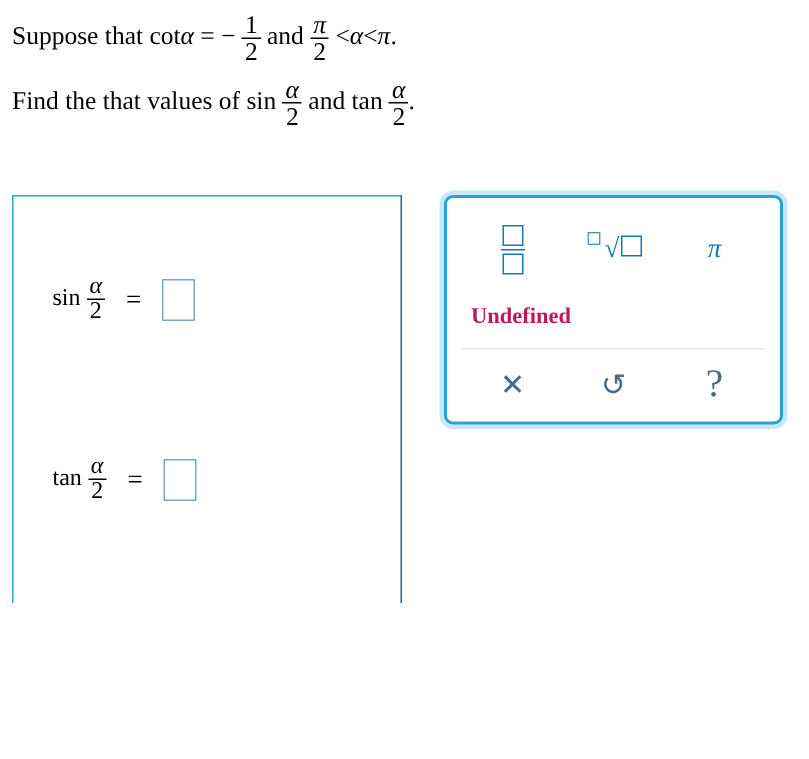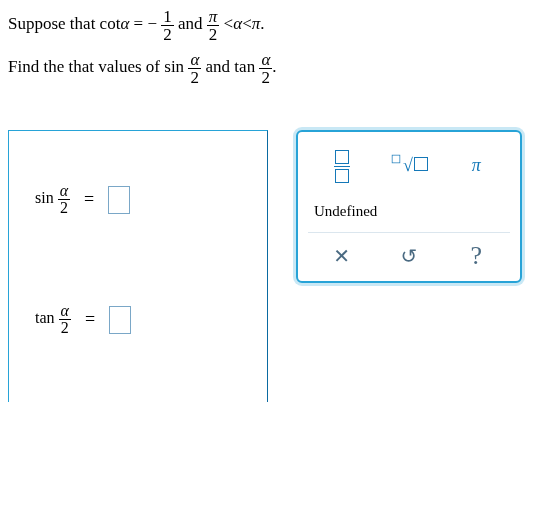--- a/index.html
+++ b/index.html
@@ -10,21 +10,21 @@
   .frac .den{display:block;padding:0 2px;line-height:1;}
   .answers{position:absolute;left:8px;top:130px;width:260px;height:290px;border:1px solid #27a3d7;border-right-color:#0a6aa1;border-bottom-color:#0a6aa1;box-sizing:border-box;background:#fff;}
   .ans-row{position:absolute;left:26px;display:flex;align-items:center;gap:14px;}
   .ans-row.one{top:52px;}
   .ans-row.two{top:172px;}
   .eq{font-size:18px;}
   .input-box{width:20px;height:26px;border:1px solid #7aa7c7;background:#fff;}
   .palette{position:absolute;left:296px;top:130px;width:226px;border:2px solid #27a3d7;border-radius:6px;box-shadow:0 0 0 3px rgba(39,163,215,.25);box-sizing:border-box;background:#fff;padding:10px;}
   .pal-row{display:flex;justify-content:space-around;align-items:center;margin-bottom:6px;}
   .pal-btn{flex:1;text-align:center;padding:6px 0;color:#1478b8;font-size:18px;cursor:pointer;}
-  .undef{color:#000000;font-size:15px;text-align:left;padding:8px 6px 12px 6px;cursor:pointer;}
+  .undef{color:#be185d;font-size:15px;text-align:left;padding:8px 6px 12px 6px;cursor:pointer;font-weight:bold;}
   .tool-row{display:flex;justify-content:space-around;align-items:center;border-top:1px solid #dbe6ee;padding-top:8px;}
   .tool-btn{flex:1;text-align:center;color:#4a6a82;font-size:20px;cursor:pointer;}
   .pfrac{display:inline-flex;flex-direction:column;align-items:center;line-height:1;}
   .pfrac .pn{width:12px;height:12px;border:1px solid #1478b8;}
   .pfrac .bar{width:16px;height:1px;background:#1478b8;margin:2px 0;}
   .sqrt-ico{display:inline-flex;align-items:baseline;}
   .sqrt-ico .box{display:inline-block;width:12px;height:12px;border:1px solid #1478b8;vertical-align:baseline;margin-left:1px;}
   .pi{font-style:italic;font-family:"Times New Roman",serif;}
 </style>
 </head>

